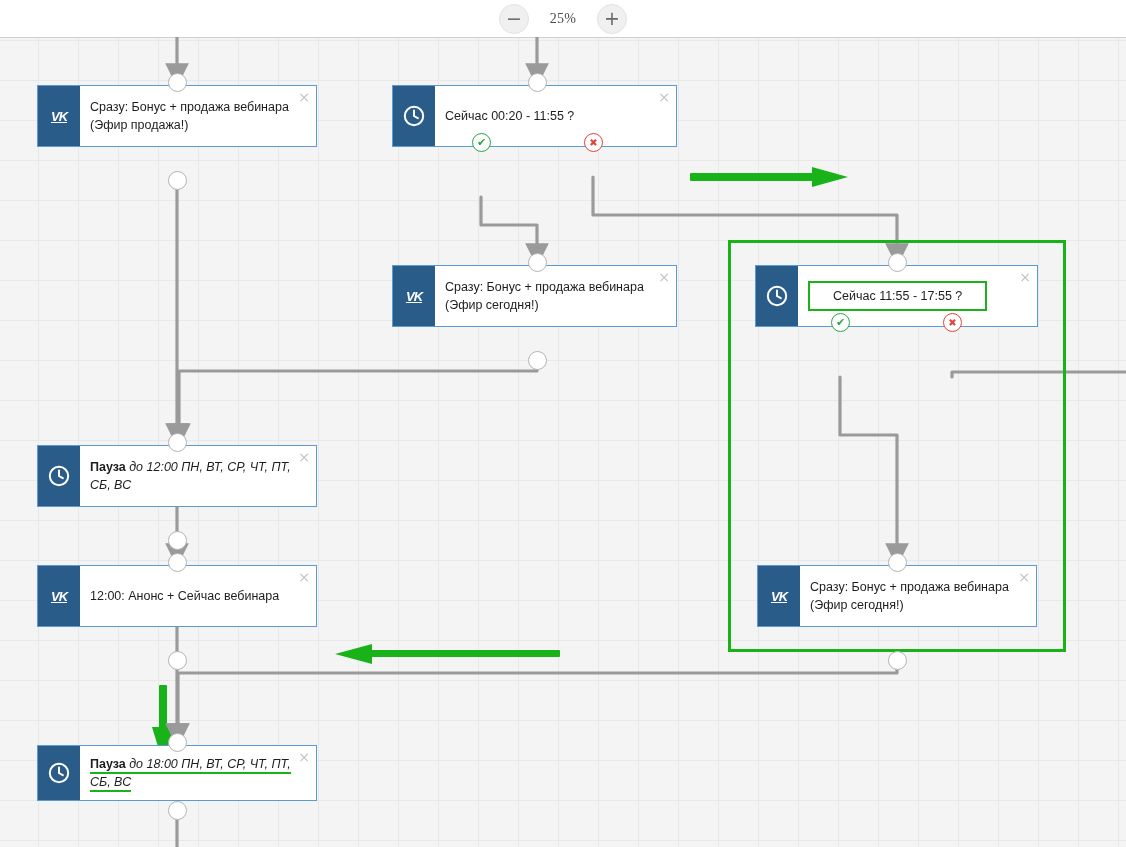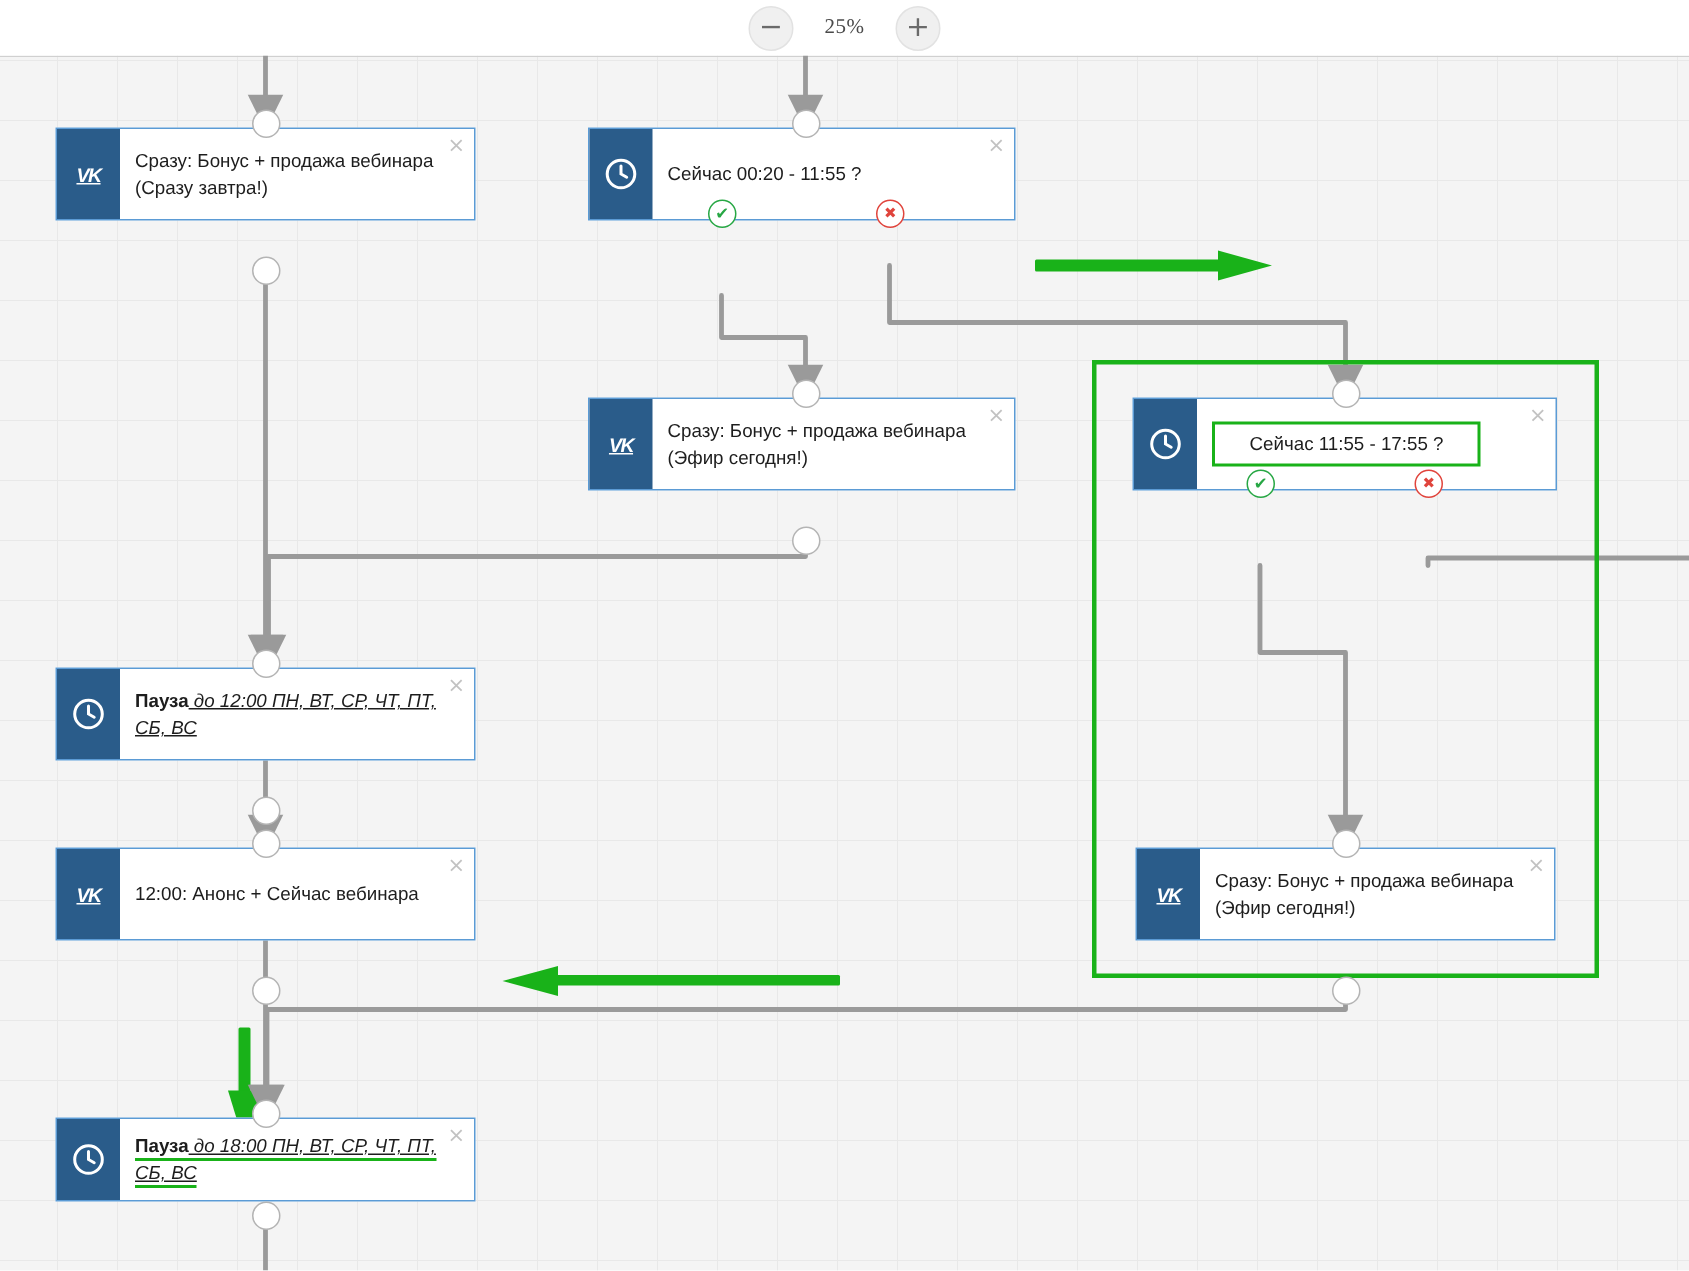--- a/index.html
+++ b/index.html
@@ -76,21 +76,21 @@
   }
   .node .label {
     font-size: 12.5px; color: #1d1d1d; line-height: 1.45;
   }
   .node .close {
     position: absolute; right: 6px; top: 4px;
     font-size: 14px; color: #c2c2c2; cursor: pointer;
     line-height: 1; font-family: "DejaVu Sans", sans-serif;
   }
   .lbl-bold { font-weight: bold; }
-  .lbl-ital { font-style: italic; text-decoration: underline; }
+  .lbl-ital { font-style: italic; }
 
   
   .vk-mark {
     font-weight: bold; font-style: italic; font-size: 13px;
     letter-spacing: -1px; font-family: "Liberation Sans", sans-serif; text-decoration: underline;
   }
 
   
   .port {
     position: absolute; width: 19px; height: 19px; border-radius: 50%;
@@ -179,21 +179,21 @@
     
 
     
     <div class="node" style="left:37px; top:48px; width:280px; height:62px;">
       <div class="badge">
         <span class="vk-mark">VK</span>
       </div>
       <div class="body">
         <div class="label">
           <span>Сразу: Бонус + продажа вебинара</span><br>
-          <span>(Сразу завтра!)</span>
+          <span>(Эфир продажа!)</span>
         </div>
       </div>
       <span class="close">×</span>
     </div>
     <div class="port" style="left:168px; top:36px;"></div>
     <div class="port" style="left:168px; top:134px;"></div>
 
     
     <div class="node" style="left:392px; top:48px; width:285px; height:62px;">
       <div class="badge">

